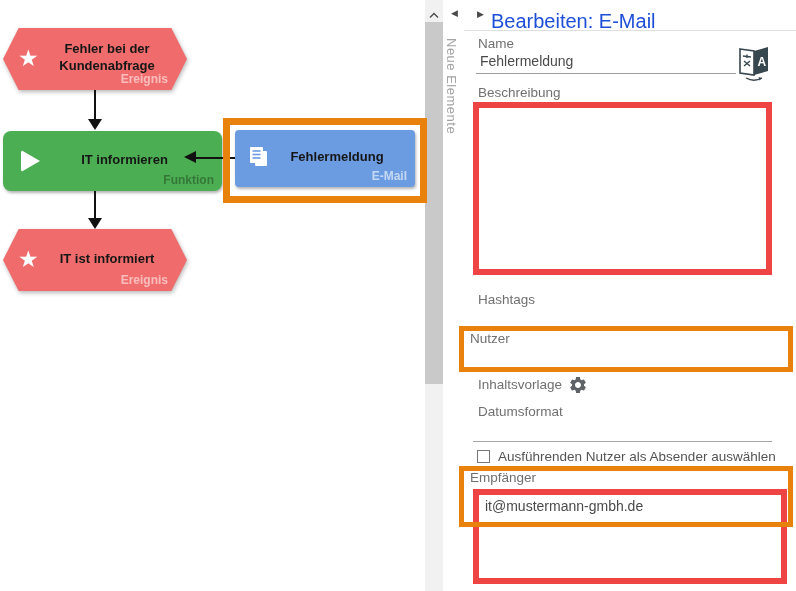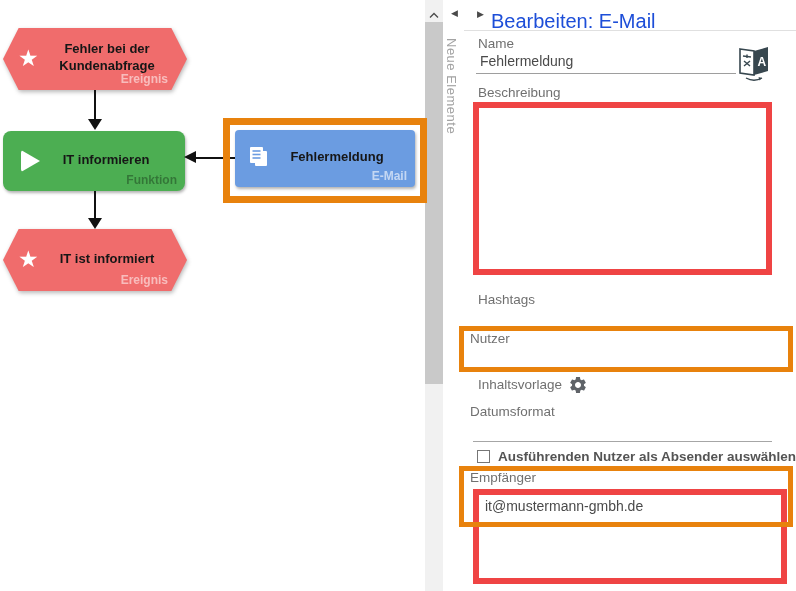--- a/index.html
+++ b/index.html
@@ -7,21 +7,21 @@
               font-family:"Liberation Sans", sans-serif; }
   #stage { position:relative; width:796px; height:591px; background:#fff; }
 
   
   #canvas { position:absolute; left:0; top:0; width:425px; height:591px; background:#fff; }
   .shadow { filter:drop-shadow(1px 2px 2px rgba(0,0,0,0.28)); }
   .hex { position:absolute; width:184px; height:62px; background:#f06c6c;
          clip-path:polygon(0 50%, 8.5% 0, 91.5% 0, 100% 50%, 91.5% 100%, 8.5% 100%); }
   .hex1 { left:3px; top:28px; }
   .hex2 { left:3px; top:229px; }
-  .funcbox { position:absolute; left:3px; top:131px; width:182px; height:60px;
+  .funcbox { position:absolute; left:3px; top:131px; width:219px; height:60px;
              background:#4cae52; border-radius:8px; box-shadow:1px 2px 3px rgba(0,0,0,0.3); }
   .node-label { position:absolute; inset:0; display:flex; align-items:center; justify-content:center;
                 padding:0 14px 2px 38px; text-align:center; font-size:13px; font-weight:bold;
                 color:#161616; line-height:1.3; }
   .type-label { position:absolute; bottom:4px; font-size:12px; font-weight:bold; }
   .type-on-red  { right:19px; color:rgba(255,255,255,0.55); }
   .type-on-green{ right:8px;  color:rgba(0,0,0,0.32); }
   .type-on-blue { right:8px;  color:rgba(255,255,255,0.6); }
   .star { position:absolute; left:15px; top:50%; transform:translateY(-52%);
           color:#fff; font-size:23px; line-height:1; }
@@ -62,21 +62,21 @@
   #name-field { position:absolute; left:12px; top:51px; width:260px; border:none;
                 border-bottom:1px solid #9e9e9e; font-family:"Liberation Sans",sans-serif;
                 font-size:14px; color:#4a4a4a; padding:2px 0 4px 4px; background:transparent; outline:none; }
   #translate-icon { position:absolute; left:274px; top:44px; }
   textarea { font-family:"Liberation Sans",sans-serif; font-size:14px; color:#4a4a4a;
              border:6px solid #ef4444; resize:none; outline:none; padding:3px 6px; background:#fff; }
   #beschreibung-area { position:absolute; left:9px; top:102px; width:299px; height:173px; }
   #datumsformat-line { position:absolute; left:9px; top:441px; width:299px; height:1px; background:#a6a6a6; }
   #absender-checkbox { position:absolute; left:13px; top:450px; width:13px; height:13px;
                        appearance:none; border:1px solid #767676; background:#fff; }
-  #absender-label { position:absolute; left:34px; top:449px; font-size:13.5px; color:#545454; white-space:nowrap;font-weight:bold; }
+  #absender-label { position:absolute; left:34px; top:449px; font-size:13.5px; color:#545454; white-space:nowrap; }
   #empfaenger-area { position:absolute; left:9px; top:489px; width:314px; height:95px; }
   .hl-box { position:absolute; border:5px solid #e8820d; background:transparent;
             pointer-events:none; z-index:10; }
   #hl-betreff { left:-5px; top:326px; width:334px; height:46px; }
   #hl-empfaenger { left:-5px; top:466px; width:334px; height:61px; }
   #gear-icon { position:absolute; left:104px; top:375px; }
 </style>
 </head>
 <body>
 
@@ -176,21 +176,21 @@
     <div class="plabel" style="left:6px; top:331px;">Nutzer</div>
     <div id="hl-betreff" class="hl-box"></div>
 
     <div class="plabel" style="left:14px; top:377px;">Inhaltsvorlage</div>
     <span id="gear-icon">
       <svg width="20" height="20" viewBox="0 0 24 24" fill="#5f6368">
         <path d="M19.14,12.94c0.04-0.3,0.06-0.61,0.06-0.94c0-0.32-0.02-0.64-0.07-0.94l2.03-1.58c0.18-0.14,0.23-0.41,0.12-0.61 l-1.92-3.32c-0.12-0.22-0.37-0.29-0.59-0.22l-2.39,0.96c-0.5-0.38-1.03-0.7-1.62-0.94L14.4,2.81c-0.04-0.24-0.24-0.41-0.48-0.41 h-3.84c-0.24,0-0.43,0.17-0.47,0.41L9.25,5.35C8.66,5.59,8.12,5.92,7.63,6.29L5.24,5.33c-0.22-0.08-0.47,0-0.59,0.22L2.74,8.87 C2.62,9.08,2.66,9.34,2.86,9.48l2.03,1.58C4.84,11.36,4.8,11.69,4.8,12s0.02,0.64,0.07,0.94l-2.03,1.58 c-0.18,0.14-0.23,0.41-0.12,0.61l1.92,3.32c0.12,0.22,0.37,0.29,0.59,0.22l2.39-0.96c0.5,0.38,1.03,0.7,1.62,0.94l0.36,2.54 c0.05,0.24,0.24,0.41,0.48,0.41h3.84c0.24,0,0.44-0.17,0.47-0.41l0.36-2.54c0.59-0.24,1.13-0.56,1.62-0.94l2.39,0.96 c0.22,0.08,0.47,0,0.59-0.22l1.92-3.32c0.12-0.22,0.07-0.47-0.12-0.61L19.14,12.94z M12,15.6c-1.98,0-3.6-1.62-3.6-3.6 s1.62-3.6,3.6-3.6s3.6,1.62,3.6,3.6S13.98,15.6,12,15.6z"></path>
       </svg>
     </span>
 
-    <div class="plabel" style="left:6px; top:404px;text-align:center;">Datumsformat</div>
+    <div class="plabel" style="left:14px; top:404px;text-align:center;">Datumsformat</div>
     <div id="datumsformat-line"></div>
 
     <input type="checkbox" id="absender-checkbox" style="">
     <label id="absender-label" for="absender-checkbox">Ausführenden Nutzer als Absender auswählen</label>
 
     <div class="plabel" style="left:6px; top:470px;">Empfänger</div>
     <textarea id="empfaenger-area" style="">it@mustermann-gmbh.de</textarea>
     <div id="hl-empfaenger" class="hl-box"></div>
 
   </div>

